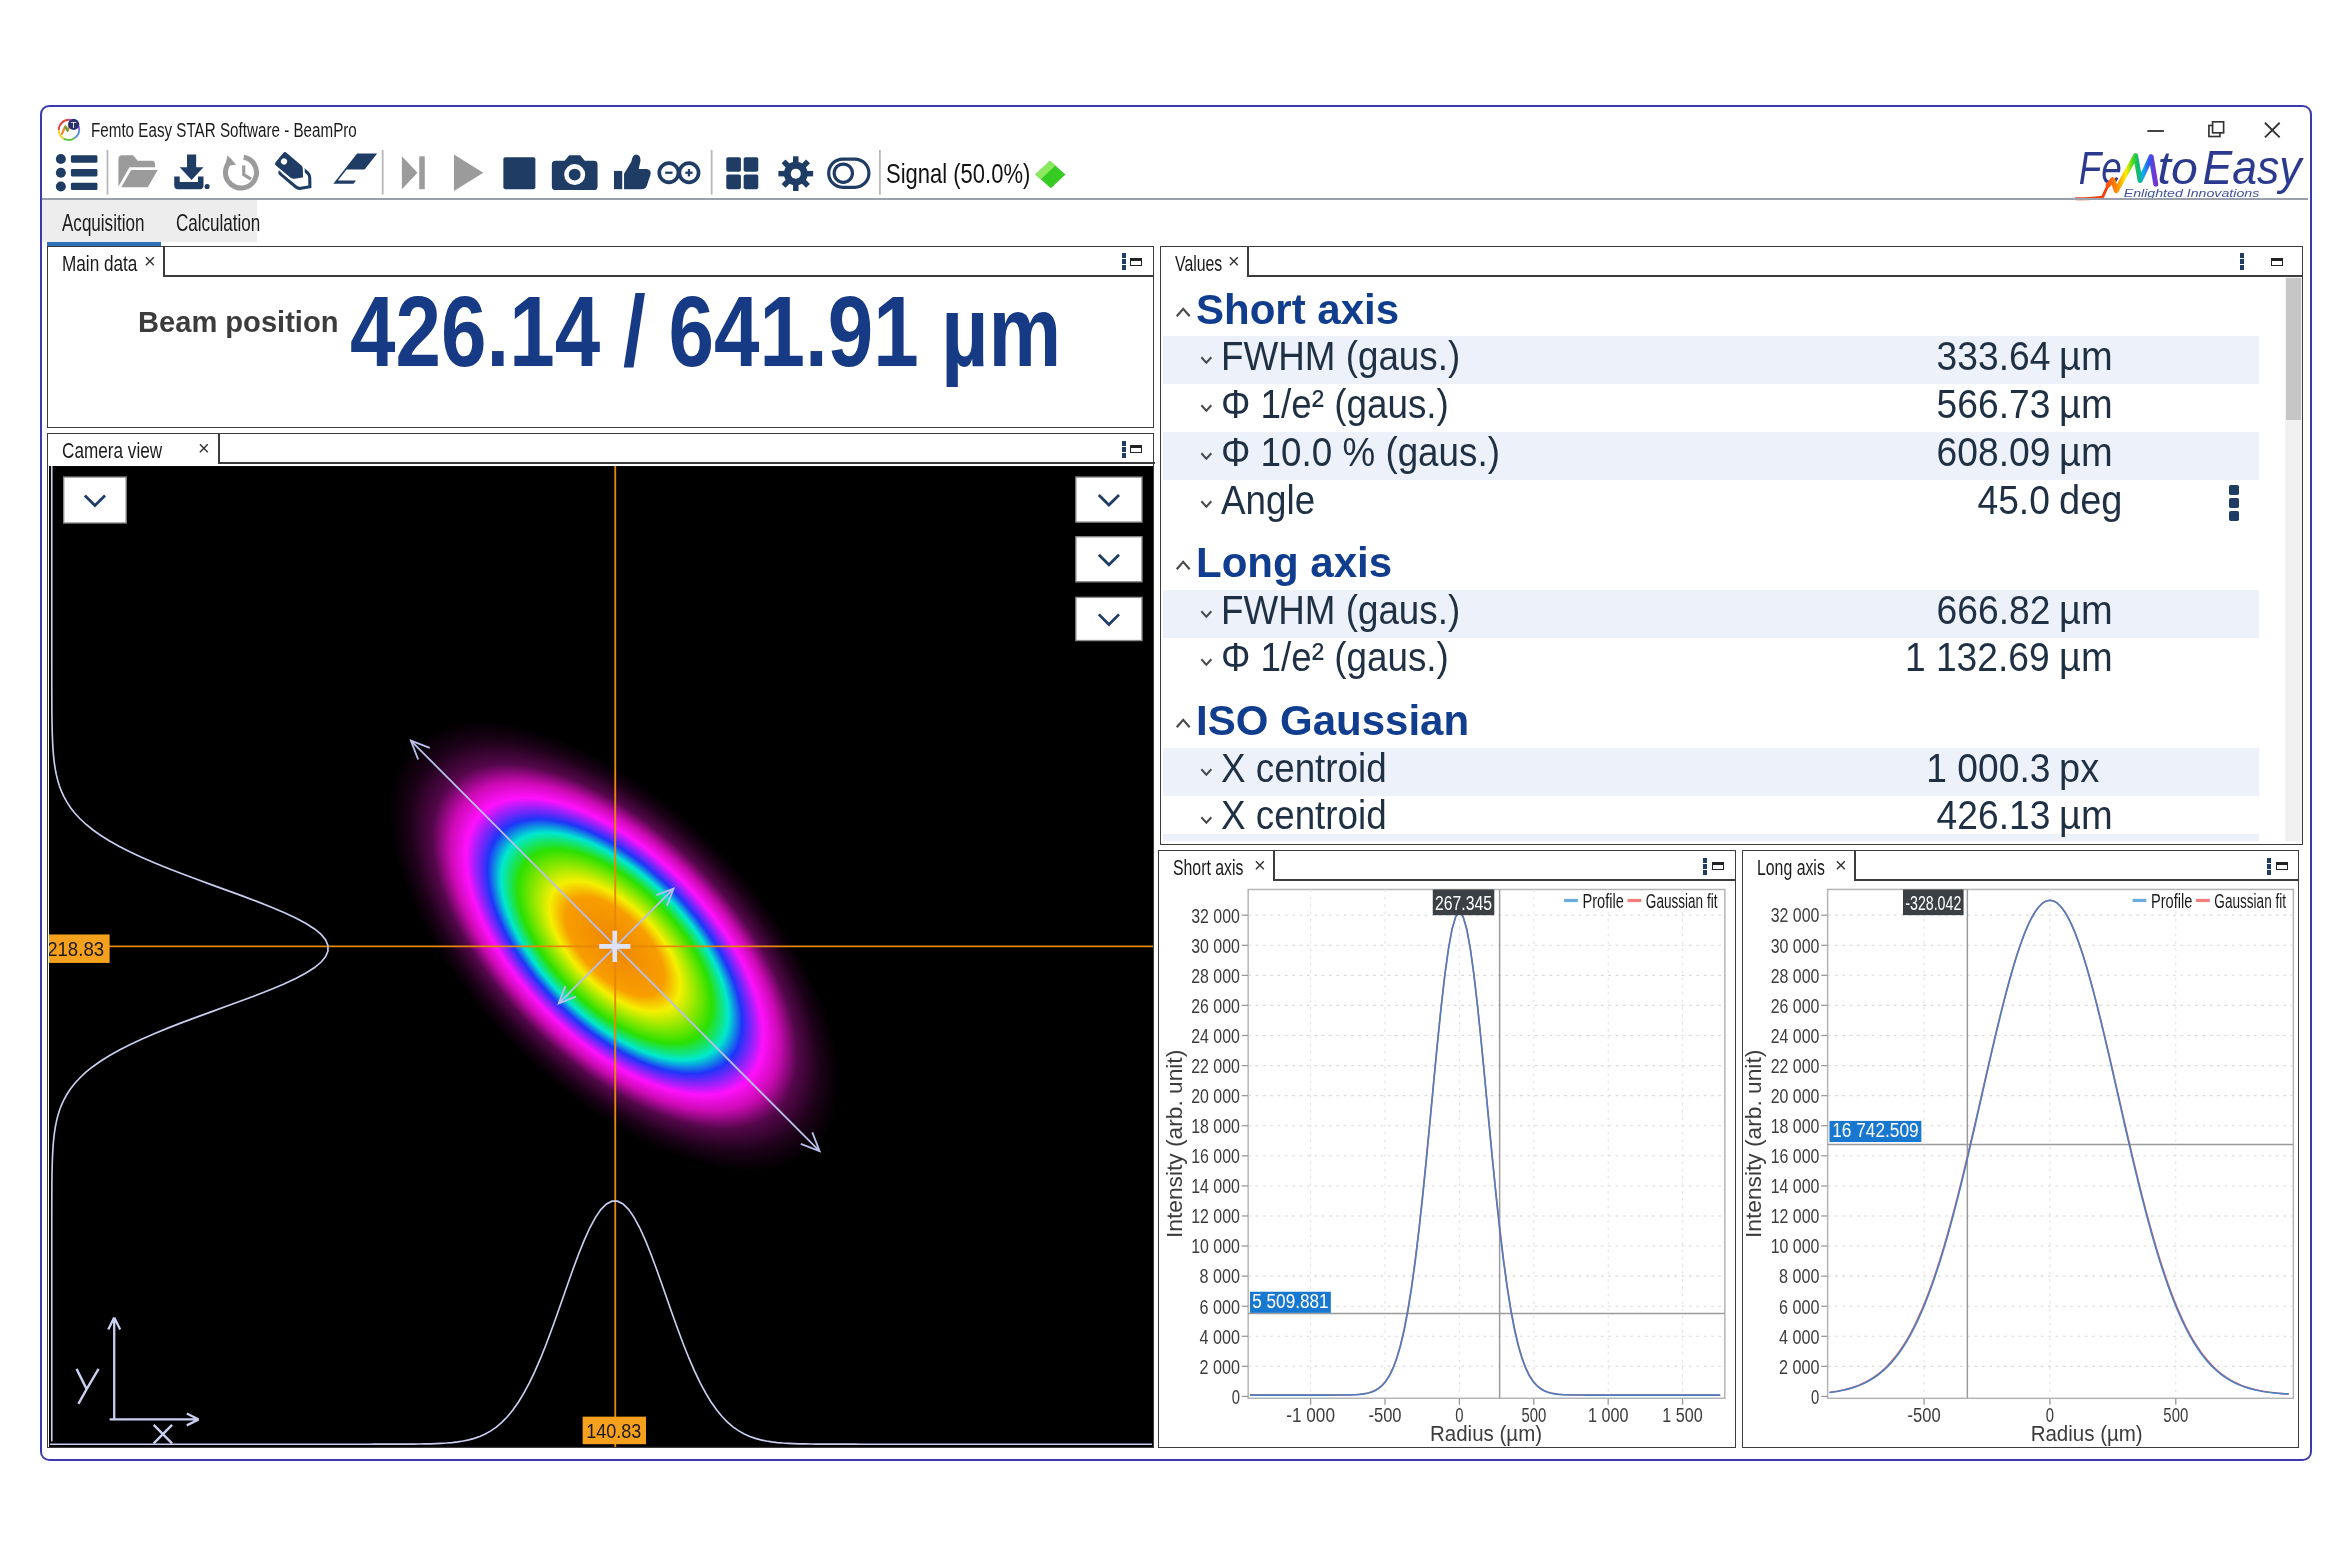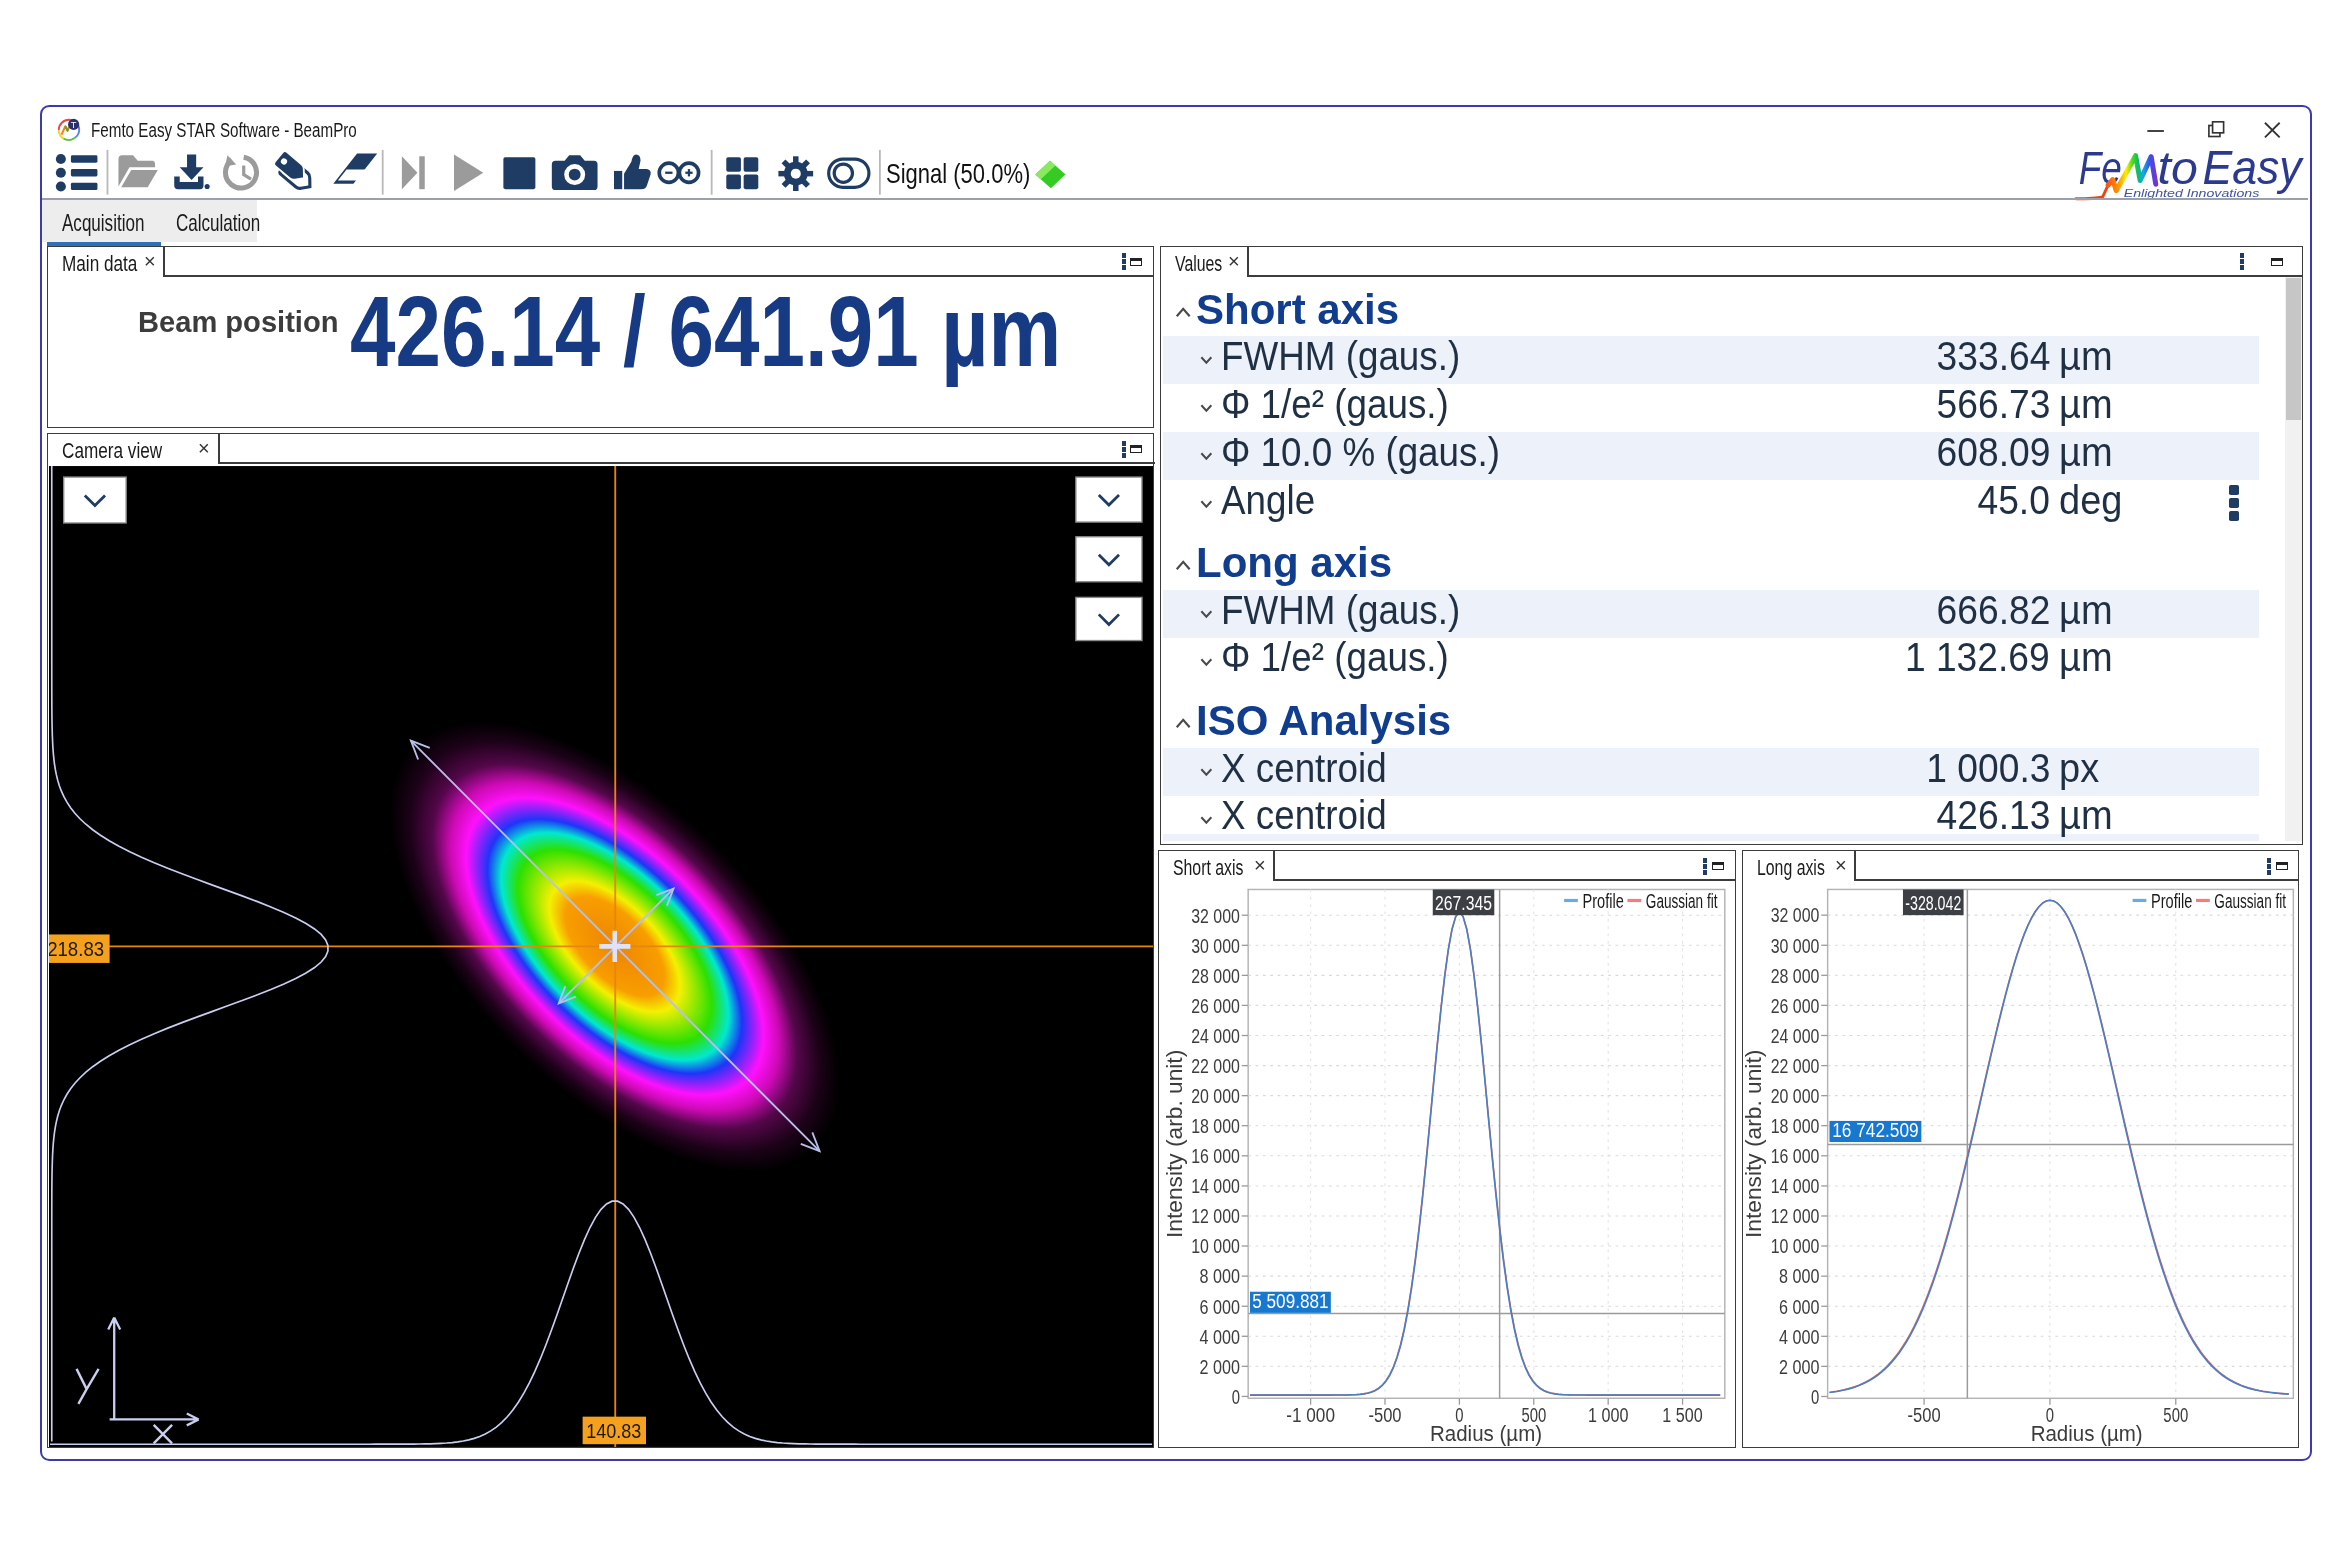--- a/index.html
+++ b/index.html
@@ -237,21 +237,21 @@
 <div class="vunit" style="top:588px">µm</div>
 <svg width="14.7" height="10" viewBox="0 0 16 11" style="position:absolute;left:1199px;top:657px">
     <path d="M2.5,2.5 L8,8.5 L13.5,2.5" stroke="#4a4a4a" stroke-width="2.2" fill="none"></path>
   </svg>
 <div class="vlab" style="top:635px">Φ 1/e² (gaus.)</div>
 <div class="vnum" style="top:635px">1 132.69</div>
 <div class="vunit" style="top:635px">µm</div>
 <svg width="18.4" height="13" viewBox="0 0 20 14" style="position:absolute;left:1174px;top:717px">
     <path d="M3,11 L10,3 L17,11" stroke="#4a4a4a" stroke-width="2.4" fill="none"></path>
   </svg>
-<div class="vhdr" style="top:697px">ISO Analysis</div>
+<div class="vhdr" style="top:697px">ISO Gaussian</div>
 <svg width="14.7" height="10" viewBox="0 0 16 11" style="position:absolute;left:1199px;top:767px">
     <path d="M2.5,2.5 L8,8.5 L13.5,2.5" stroke="#4a4a4a" stroke-width="2.2" fill="none"></path>
   </svg>
 <div class="vlab" style="top:746px">X centroid</div>
 <div class="vnum" style="top:746px">1 000.3</div>
 <div class="vunit" style="top:746px">px</div>
 <svg width="14.7" height="10" viewBox="0 0 16 11" style="position:absolute;left:1199px;top:815px">
     <path d="M2.5,2.5 L8,8.5 L13.5,2.5" stroke="#4a4a4a" stroke-width="2.2" fill="none"></path>
   </svg>
 <div class="vlab" style="top:793px">X centroid</div>

